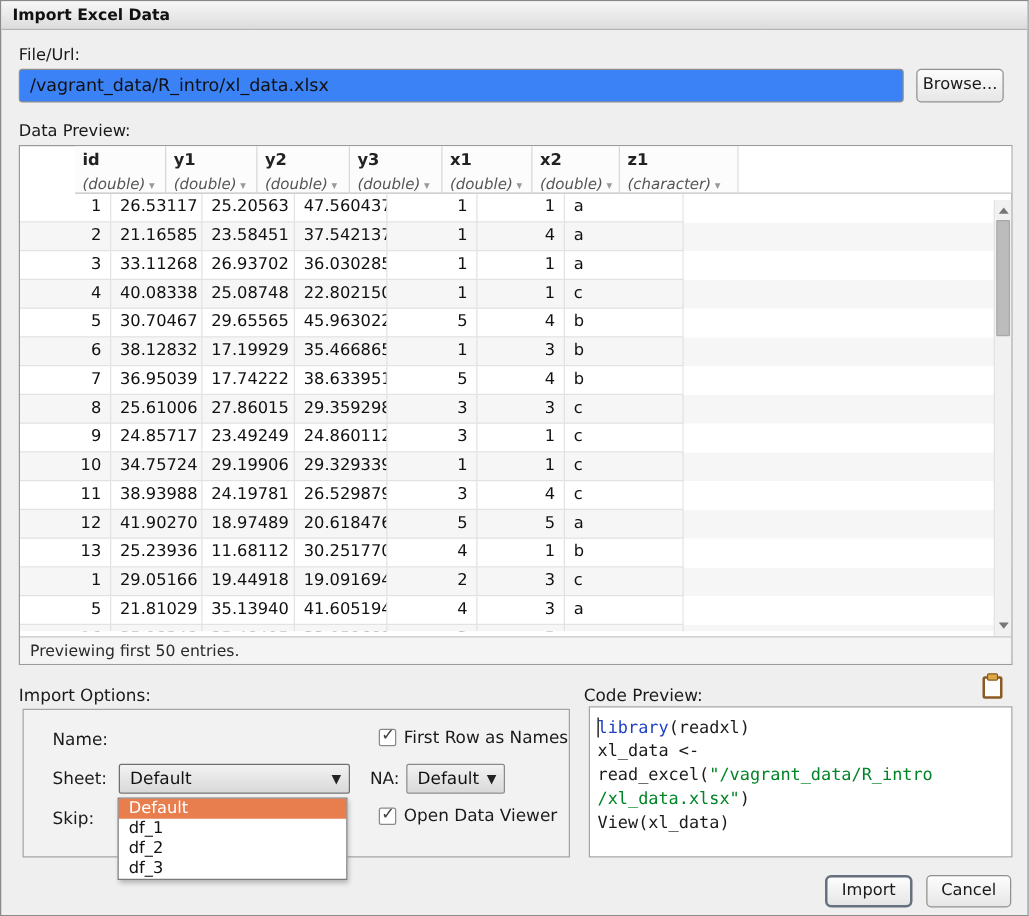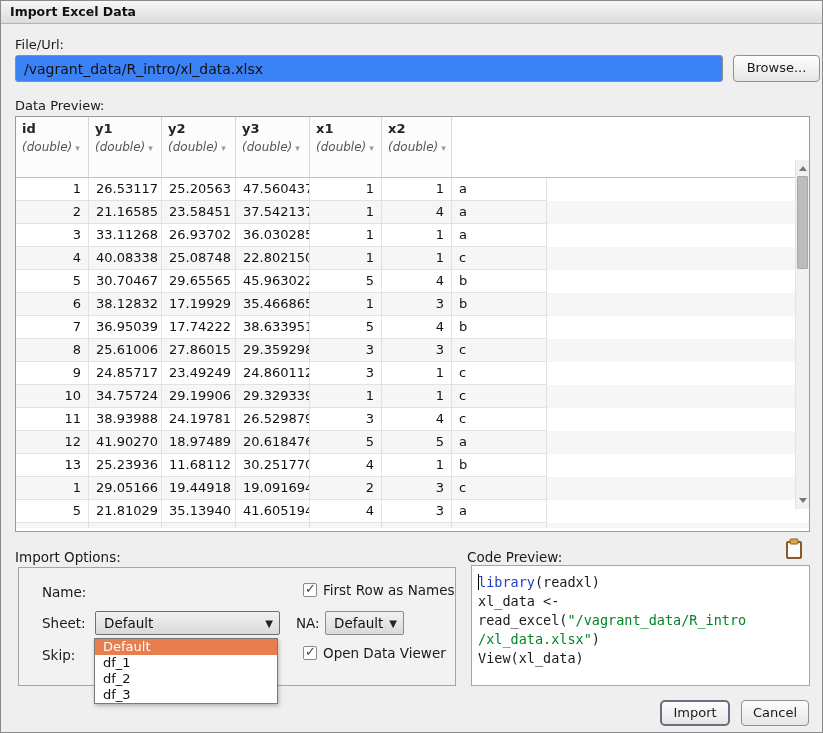--- a/index.html
+++ b/index.html
@@ -18,29 +18,29 @@
 
   .file-input { position:absolute; left:14px; top:54px; width:708px; height:27px;
                 border:1px solid #8f8f8f; border-radius:3px; background:#3b82f6;
                 font-size:14px; padding:0 8px; color:#111;
                 font-family:"DejaVu Sans","Liberation Sans",sans-serif; }
 
   .btn { position:absolute; height:27px; background:linear-gradient(#fdfdfd,#e6e6e6);
          border:1px solid #909090; border-radius:4px; font-size:13px; color:#1a1a1a;
          text-align:center; cursor:default;
          font-family:"DejaVu Sans","Liberation Sans",sans-serif; }
-  .browse-btn { left:732px; top:54px; width:87px; line-height:24px; }
+  .browse-btn { left:732px; top:54px; width:70px; line-height:24px; }
   .import-btn { left:659px; top:699px; width:70px; height:26px; line-height:21px;
                 border:2px solid #66707f; border-radius:5px; }
   .cancel-btn { left:740px; top:699px; width:68px; height:26px; line-height:23px; }
 
   
   .table-panel { position:absolute; left:14px; top:115px; width:795px; height:416px;
                  background:#fff; border:1px solid #9b9b9b; }
-  .thead { display:flex; height:61px; background:#fcfcfd; }
+  .thead { display:flex; height:38px; background:#fcfcfd;margin-left:44px; }
   .th { border-right:1px solid #d8d8d8; border-bottom:1px solid #c2c2c2;
         padding:4px 6px 0 6px; overflow:hidden; }
   .th-fill { flex:1; border-bottom:1px solid #c2c2c2; background:#fff; border-right:none; }
   .col-name { display:block; font-size:13px; font-weight:bold; color:#222; }
   .col-type { font-size:12px; font-style:italic; color:#555; }
   .th .caret { font-size:9px; color:#999; margin-left:3px; font-style:normal; }
   .tbody { height:350px; overflow:hidden; }
   .tr { display:flex; height:23px; background:#fff; }
   .tr.alt { background:#f6f6f6; }
   .td { border-right:1px solid #e2e2e2; border-bottom:1px solid #e2e2e2;
@@ -120,20 +120,21 @@
   <div class="lbl" style="left:14px; top:97px;">Data Preview:</div>
 
   <div class="table-panel">
     <div class="thead" id="thead">
         <div class="th" style="width: 73px;"><span class="col-name">id</span><span class="col-type">(double)<span class="caret">▾</span></span></div>
         <div class="th" style="width: 73px;"><span class="col-name">y1</span><span class="col-type">(double)<span class="caret">▾</span></span></div>
         <div class="th" style="width: 74px;"><span class="col-name">y2</span><span class="col-type">(double)<span class="caret">▾</span></span></div>
         <div class="th" style="width: 74px;"><span class="col-name">y3</span><span class="col-type">(double)<span class="caret">▾</span></span></div>
         <div class="th" style="width: 72px;"><span class="col-name">x1</span><span class="col-type">(double)<span class="caret">▾</span></span></div>
         <div class="th" style="width: 70px;"><span class="col-name">x2</span><span class="col-type">(double)<span class="caret">▾</span></span></div>
+        <div class="th" style="width: 95px;"><span class="col-name">z1</span><span class="col-type">(character)<span class="caret">▾</span></span></div>
         <div class="th th-fill"></div>
       </div>
     <div class="tbody" id="tbody">
         <div class="tr">
           <div class="td tn" style="width: 73px;">1</div>
           <div class="td tn" style="width: 73px;">26.53117</div>
           <div class="td tn" style="width: 74px;">25.20563</div>
           <div class="td tn" style="width: 74px;">47.560437</div>
           <div class="td tn" style="width: 72px;">1</div>
           <div class="td tn" style="width: 70px;">1</div>
@@ -293,20 +294,21 @@
       </div>
     <div class="vscroll">
       <div class="sb-btn sb-up">
           <div class="tri-up"></div>
         </div>
       <div class="sb-thumb"></div>
       <div class="sb-btn sb-down">
           <div class="tri-down"></div>
         </div>
     </div>
+    <div class="tfoot">Previewing first 50 entries.</div>
   </div>
 
   <div class="lbl" style="left:14px; top:548px; font-size:13.5px;">Import Options:</div>
 
   <div class="options-box">
     <div class="opt-lbl" style="left:23px; top:16px;">Name:</div>
 
     <div class="checkbox-row" style="left:284px; top:14px;">
       <span class="cb-box">
           <span class="tick" style="visibility: visible;">✓</span>

